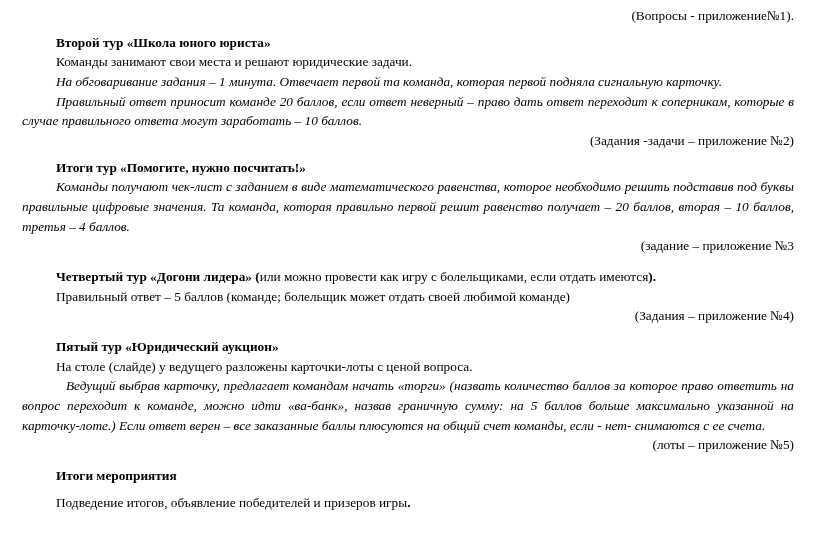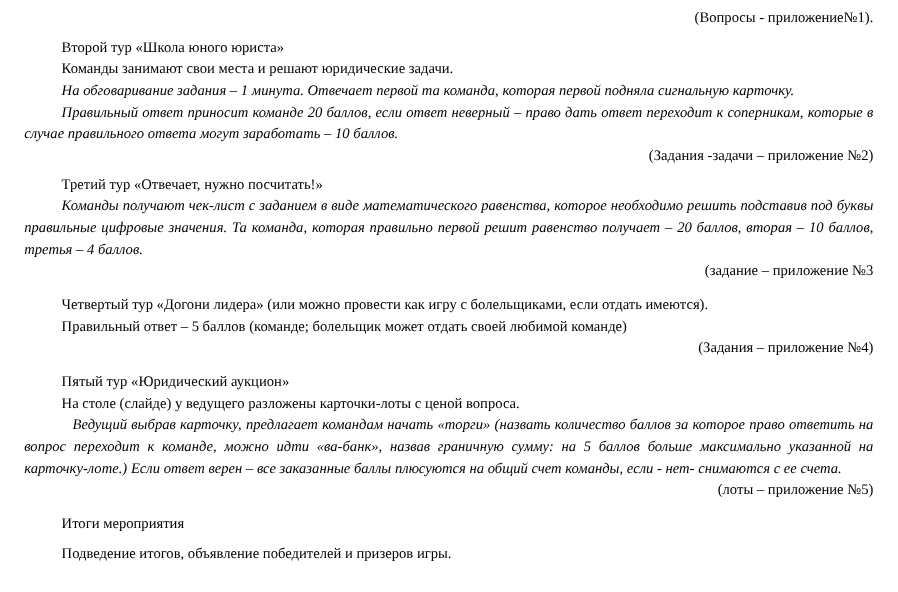--- a/index.html
+++ b/index.html
@@ -34,21 +34,21 @@
     text-justify: inter-word;
     font-style: italic;
   }
   .indent {
     text-indent: 34px;
   }
   .indent-lg {
     text-indent: 44px;
   }
   .b {
-    font-weight: normal;
+    font-weight: bold;
   }
   .gap-sm {
     height: 7px;
   }
   .gap-md {
     height: 11px;
   }
 </style>
 </head>
 <body>
@@ -64,21 +64,21 @@
   <p class="indent">Команды занимают свои места и решают юридические задачи.</p>
 
   <p class="indent just">На обговаривание задания – 1 минута. Отвечает первой та команда, которая первой подняла сигнальную карточку.</p>
 
   <p class="indent just"> Правильный ответ приносит команде 20 баллов, если ответ неверный – право дать ответ переходит к соперникам, которые в случае правильного ответа могут заработать – 10 баллов.</p>
 
   <p class="right">(Задания -задачи – приложение №2)</p>
 
   <div class="gap-sm"></div>
 
-  <p class="indent"><span class="b">Третий тур «Отвечает, нужно посчитать!»</span></p>
+  <p class="indent"><span class="b">Итоги тур «Помогите, нужно посчитать!»</span></p>
 
   <p class="indent just">Команды получают чек-лист с заданием в виде математического равенства, которое необходимо решить подставив под буквы правильные цифровые значения. Та команда, которая правильно первой решит равенство получает – 20 баллов, вторая – 10 баллов, третья – 4 баллов.</p>
 
   <p class="right">(задание – приложение №3</p>
 
   <div class="gap-md"></div>
 
   <p class="indent"><span class="b">Четвертый тур «Догони лидера» (</span><span>или можно провести как игру с болельщиками, если отдать имеются</span><span class="b">).</span></p>
 
   <p class="indent">Правильный ответ – 5 баллов (команде; болельщик может отдать своей любимой команде)</p>

